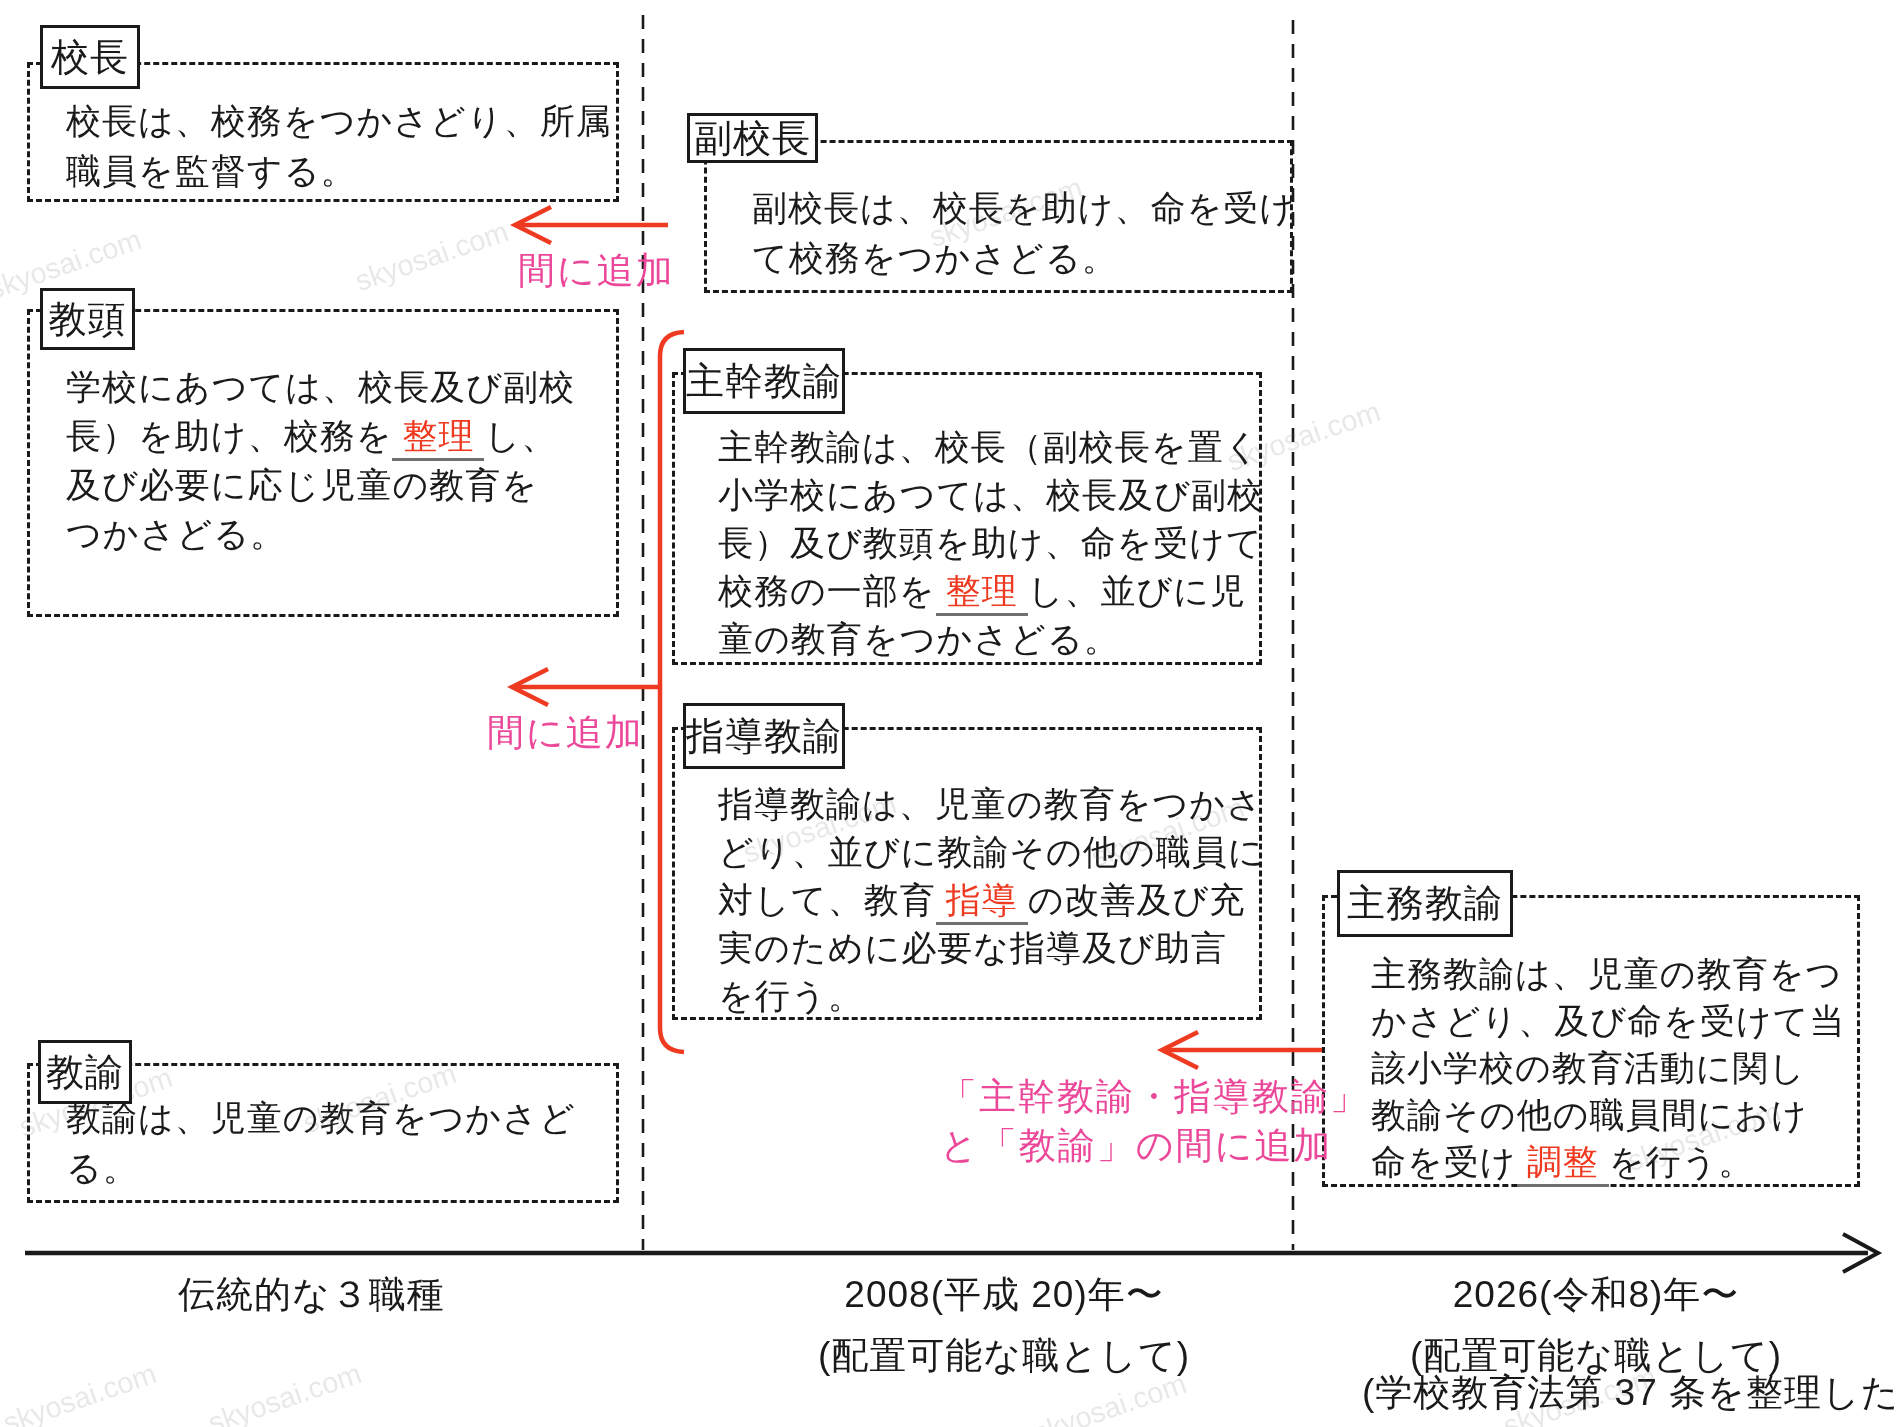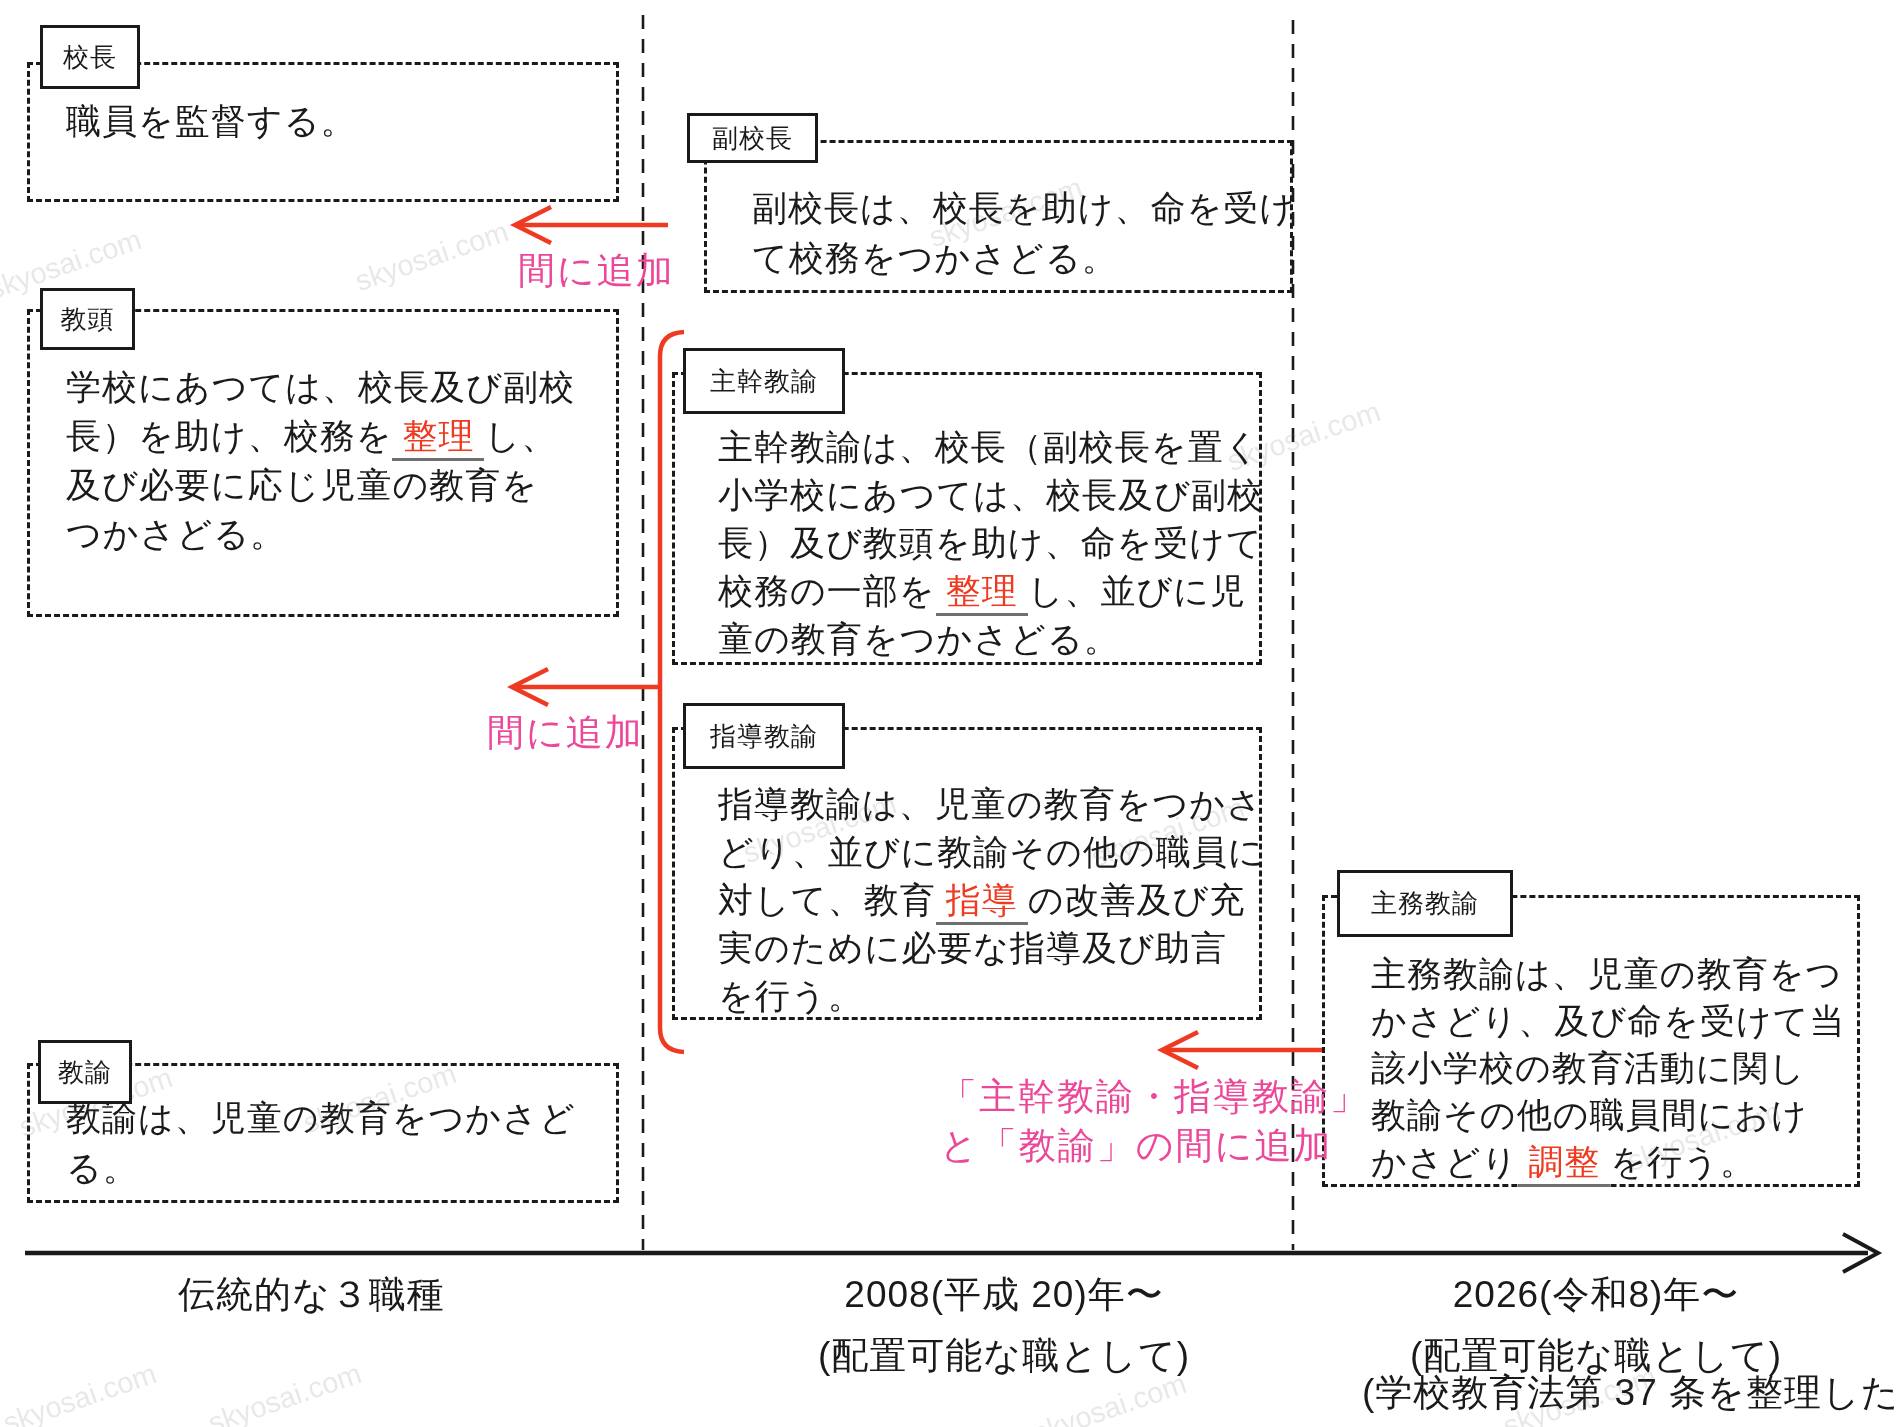--- a/index.html
+++ b/index.html
@@ -25,21 +25,21 @@
     color:#1a1a1a;
   }
   .tline{white-space:nowrap;}
   
   .taglabel{
     position:absolute;
     border:3px solid #1a1a1a;
     background:#ffffff;
     box-sizing:border-box;
     display:flex;align-items:center;justify-content:center;
-    font-size:26px;
+    font-size:38px;
     letter-spacing:1px;
     z-index:5;
   }
   .uword{
     color:#ee3a21;
     border-bottom:3px solid #6f6f6f;
     padding:0 10px 3px 10px;
   }
   .redlabel{
     position:absolute;
@@ -87,20 +87,21 @@
     <line x1="515" y1="687" x2="660" y2="687" stroke="#ee3a21" stroke-width="4.5"></line>
     <polyline points="548,669 512,687 548,705" fill="none" stroke="#ee3a21" stroke-width="4.5"></polyline>
 
     <line x1="1165" y1="1050" x2="1322" y2="1050" stroke="#ee3a21" stroke-width="4.5"></line>
     <polyline points="1198,1032 1162,1050 1198,1068" fill="none" stroke="#ee3a21" stroke-width="4.5"></polyline>
   </svg>
 
   <div class="taglabel" style="left:40px;top:25px;width:100px;height:64px;">校長</div>
   <div class="dashbox" style="left:27px;top:62px;width:592px;height:140px;">
     <div class="bodytext" style="padding:31px 20px 0 36px;line-height:50px;">
+      <div class="tline"><span>校長は、校務をつかさどり、所属</span></div>
       <div class="tline"><span>職員を監督する。</span></div>
     </div>
   </div>
 
   <div class="taglabel" style="left:40px;top:288px;width:95px;height:62px;">教頭</div>
   <div class="dashbox" style="left:27px;top:309px;width:592px;height:308px;">
     <div class="bodytext" style="padding:50px 20px 0 36px;line-height:49px;">
       <div class="tline"><span>学校にあつては、校長及び副校</span></div>
       <div class="tline"><span>長）を助け、校務を</span><span class="uword">整理</span><span>し、</span></div>
       <div class="tline"><span>及び必要に応じ児童の教育を</span></div>
@@ -146,21 +147,21 @@
     </div>
   </div>
 
   <div class="taglabel" style="left:1337px;top:870px;width:176px;height:67px;">主務教諭</div>
   <div class="dashbox" style="left:1322px;top:895px;width:538px;height:292px;">
     <div class="bodytext" style="padding:52px 10px 0 46px;line-height:47px;">
       <div class="tline"><span>主務教諭は、児童の教育をつ</span></div>
       <div class="tline"><span>かさどり、及び命を受けて当</span></div>
       <div class="tline"><span>該小学校の教育活動に関し</span></div>
       <div class="tline"><span>教諭その他の職員間におけ</span></div>
-      <div class="tline"><span>かさどり</span><span class="uword">調整</span><span>を行う。</span></div>
+      <div class="tline"><span>命を受け</span><span class="uword">調整</span><span>を行う。</span></div>
     </div>
   </div>
 
   <div class="redlabel" style="left:518px;top:246px;">間に追加</div>
   <div class="redlabel" style="left:487px;top:708px;">間に追加</div>
   <div class="redlabel" style="left:940px;top:1072px;line-height:49px;">
     <div>「主幹教諭・指導教諭」</div>
     <div>と「教諭」の間に追加</div>
   </div>
 

